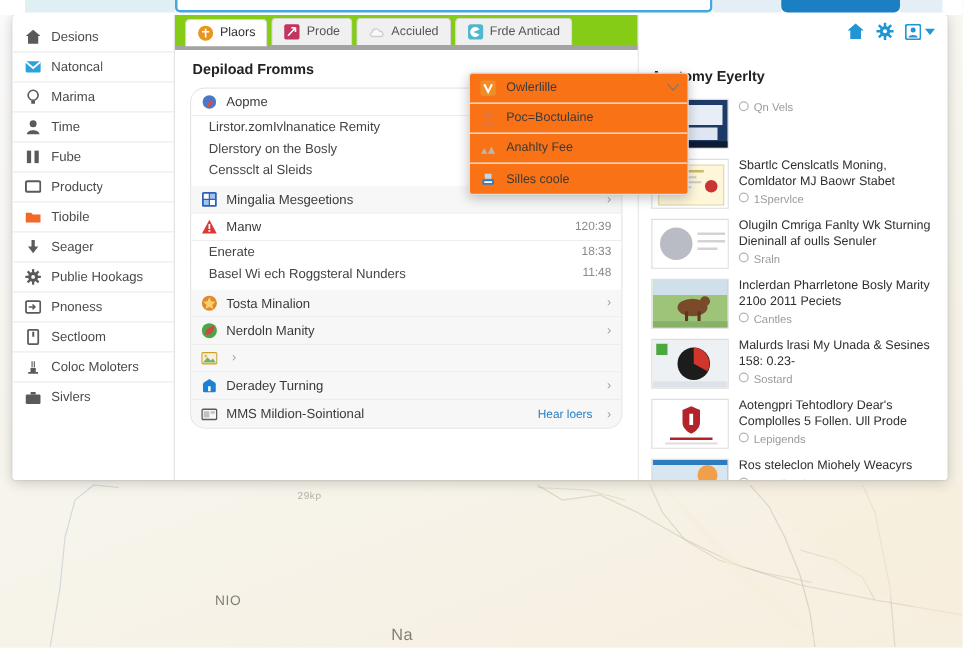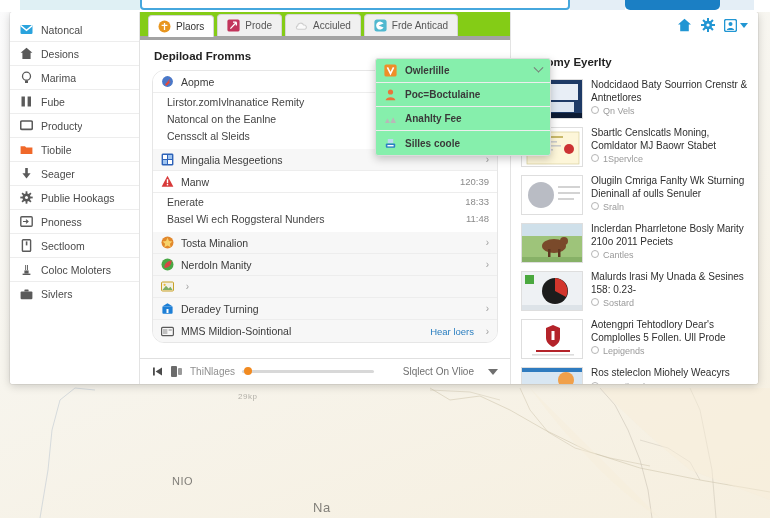--- a/index.html
+++ b/index.html
@@ -91,22 +91,22 @@
   .card .ttl { font-size: 10px; color: #2f2f2f; line-height: 12.5px; }
   .card .sub { font-size: 9px; color: #9a9a9a; margin-top: 2px; display: flex; align-items: flex-start; gap: 4px; }
   .clock { width: 8px; height: 8px; border: 1px solid #b5b5b5; border-radius: 50%; flex: 0 0 8px; }
 
   
   #hdr-icons { position: absolute; right: 10px; top: 6px; display: flex; align-items: center; gap: 9px; z-index: 3; }
   #hdr-icons svg { display: block; }
 
   
   #dropdown { position: absolute; left: 365px; top: 46px; width: 176px; z-index: 20;
-      background: #86efac; border: 1px solid #dcdcdc; border-radius: 3px;
-      box-shadow: 0 3px 9px rgba(0,0,0,.22); overflow: hidden; font-weight: bold; }
+      background: #f97316; border: 1px solid #dcdcdc; border-radius: 3px;
+      box-shadow: 0 3px 9px rgba(0,0,0,.22); overflow: hidden; }
   .dd-item { display: flex; align-items: center; gap: 8px; height: 24px; padding: 0 8px;
       border-bottom: 1px solid #eee; cursor: pointer; }
   .dd-item:last-child { border-bottom: none; }
   .dd-item .dl { font-size: 10px; color: #3a3a3a; flex: 1 1 auto; white-space: nowrap; overflow: hidden; }
   .dd-ic { width: 13px; height: 13px; flex: 0 0 13px; border-radius: 2px; display: block; }
   .chev-dn-s { width: 7px; height: 7px; border-right: 1.6px solid #777; border-bottom: 1.6px solid #777;
       transform: rotate(45deg) translate(-2px,-2px); flex: 0 0 7px; }
 </style>
 </head>
 <body>
@@ -134,37 +134,44 @@
   <div class="tint-r"></div>
   <div class="primary-btn"></div>
   <div class="tint-r2"></div>
 </div>
 
 <div id="app-window">
 
   <div id="sidebar">
       <div class="side-item">
         <svg width="13" height="13" viewBox="0 0 13 13" class="sic">
+          <path d="M6.5,0.8 L12.4,5.8 L10.6,5.8 L10.6,12 L2.4,12 L2.4,5.8 L0.6,5.8 Z" fill="#5a5a5a"></path>
+        </svg>
+        <span class="lbl">Desions</span>
+      </div>
+      <div class="side-item">
+        <svg width="13" height="13" viewBox="0 0 13 13" class="sic">
           <rect x="0.5" y="2" width="12" height="9" rx="1.2" fill="#2aa3dd"></rect>
           <path d="M0.8,2.6 L6.5,7.4 L12.2,2.6" fill="none" stroke="#fff" stroke-width="1.4"></path>
         </svg>
         <span class="lbl">Natoncal</span>
       </div>
       <div class="side-item">
         <svg width="13" height="13" viewBox="0 0 13 13" class="sic">
-          <path d="M6.5,0.8 L12.4,5.8 L10.6,5.8 L10.6,12 L2.4,12 L2.4,5.8 L0.6,5.8 Z" fill="#5a5a5a"></path>
-        </svg>
-        <span class="lbl">Desions</span>
-      </div>
-      <div class="side-item">
-        <svg width="13" height="13" viewBox="0 0 13 13" class="sic">
           <circle cx="6.5" cy="5.2" r="4" fill="none" stroke="#5a5a5a" stroke-width="1.3"></circle>
           <rect x="5" y="9.4" width="3" height="2.6" fill="#5a5a5a"></rect>
         </svg>
         <span class="lbl">Marima</span>
+      </div>
+      <div class="side-item">
+        <svg width="13" height="13" viewBox="0 0 13 13" class="sic">
+          <circle cx="6.5" cy="4" r="2.8" fill="#5a5a5a"></circle>
+          <path d="M1.4,12.4 C2,8.2 11,8.2 11.6,12.4 Z" fill="#5a5a5a"></path>
+        </svg>
+        <span class="lbl">Time</span>
       </div>
       <div class="side-item">
         <svg width="13" height="13" viewBox="0 0 13 13" class="sic">
           <rect x="1.5" y="1.5" width="3.4" height="10" fill="#5a5a5a"></rect>
           <rect x="7.6" y="1.5" width="3.4" height="10" fill="#5a5a5a"></rect>
         </svg>
         <span class="lbl">Fube</span>
       </div>
       <div class="side-item">
         <svg width="13" height="13" viewBox="0 0 13 13" class="sic">
@@ -270,21 +277,21 @@
               <path d="M4,9.5 L9.3,3.4 L8,7.2 L10,6.4 L5.4,11 Z" fill="#e24a3c"></path>
             </svg>
             <span class="nm">Aopme</span>
             <span class="tm">9-1219</span>
           </div>
           <div class="row sub">
             <span class="nm">Lirstor.zomIvlnanatice Remity</span>
             <span class="tm">115:30</span>
           </div>
           <div class="row sub">
-            <span class="nm">Natoncal on the Eanlne</span>
+            <span class="nm">Dlerstory on the Bosly</span>
             <span class="tm">152:16</span>
           </div>
           <div class="row sub">
             <span class="nm">Censsclt al Sleids</span>
             <span class="tm">13:18</span>
           </div>
           <div class="sp"></div>
           <div class="row grp">
             <svg width="13" height="13" viewBox="0 0 13 13" class="ric">
               <rect x="0.6" y="0.6" width="11.8" height="11.8" rx="1.2" fill="#2d62b8"></rect>
@@ -353,53 +360,34 @@
               <rect x="2" y="4" width="4.4" height="5" fill="#5a5a5a" opacity=".35"></rect>
               <rect x="7.6" y="4" width="3.2" height="2" fill="#5a5a5a" opacity=".35"></rect>
             </svg>
             <span class="nm">MMS Mildion-Sointional</span>
             <span class="lnk">Hear loers</span>
             <span class="chev">›</span>
           </div>
         </div>
     </div>
 
-    <div id="player">
-      <svg width="11" height="11" viewBox="0 0 11 11">
-        <rect x="1" y="1.5" width="1.8" height="8" fill="#4a4a4a"></rect>
-        <path d="M10,1.5 L10,9.5 L3.6,5.5 Z" fill="#4a4a4a"></path>
-      </svg>
-      <svg width="13" height="13" viewBox="0 0 13 13">
-        <rect x="1" y="1" width="6" height="11" rx="1" fill="#6b6b6b"></rect>
-        <rect x="8" y="3" width="4" height="7" rx="1" fill="#9a9a9a"></rect>
-      </svg>
-      <span class="ptxt">ThiNlages</span>
-      <div id="slider">
-        <div class="knob"></div>
-      </div>
-      <div class="right">
-        <span class="sel">Slqlect On Vlioe</span>
-        <div class="caret-dn"></div>
-      </div>
-    </div>
   </div>
 
   <div id="right">
     <div id="right-title">Anatomy Eyerlty</div>
     <div id="right-cards">
         <div class="card">
           <div class="thumb"><svg width="62" height="40" viewBox="0 0 62 40">
               <rect width="62" height="40" fill="#1e3a66"></rect>
               <rect x="4" y="5" width="14" height="20" fill="#f4f4f4"></rect>
               <rect x="22" y="4" width="34" height="16" fill="#e8eef6"></rect>
               <rect x="26" y="22" width="26" height="10" fill="#dde6f1"></rect>
               <rect x="0" y="33" width="62" height="7" fill="#0d1b33"></rect>
             </svg></div>
           <div class="meta">
-            <div class="ttl">Nodcidaod Baty Sourrion Crenstr &amp; Antnetlores</div>
             <div class="sub">
               <span class="clock"></span>
               <span>Qn Vels</span>
             </div>
           </div>
         </div>
         <div class="card">
           <div class="thumb"><svg width="62" height="40" viewBox="0 0 62 40">
               <rect width="62" height="40" fill="#fff"></rect>
               <rect x="5" y="4" width="52" height="32" fill="#fdf6d9" stroke="#d8cf9a" stroke-width="0.7"></rect>

